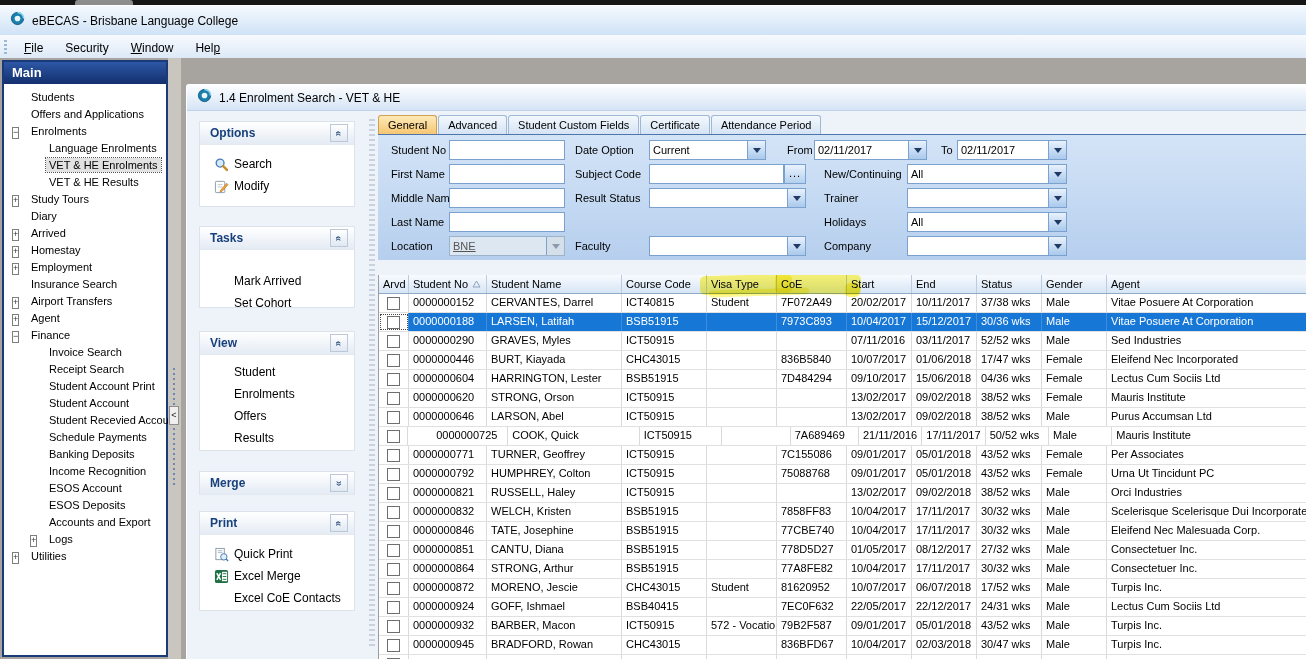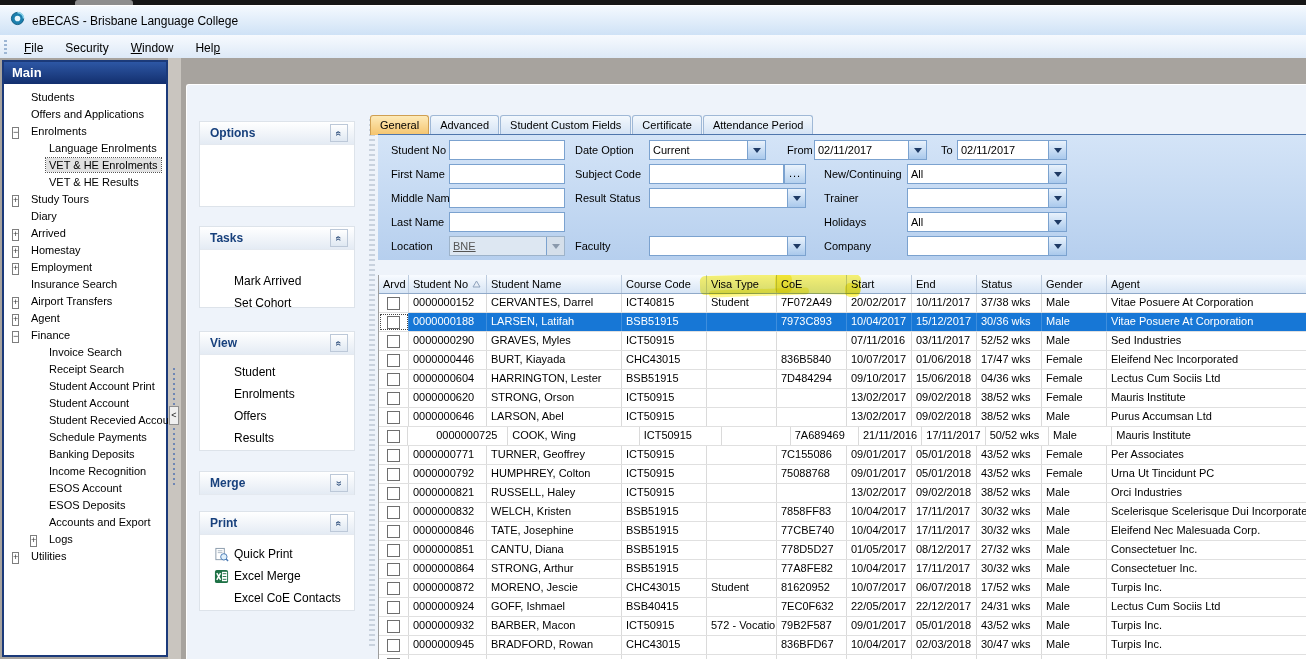--- a/index.html
+++ b/index.html
@@ -56,21 +56,21 @@
   .chev{display:inline-block;color:#33537f;font-weight:bold;}
   .chev.up{transform:rotate(90deg);}
   .chev.down{transform:rotate(-90deg);}
   .group-body{padding:6px 0 4px 0;}
   .group-item{display:flex;align-items:center;height:22px;padding-left:14px;font-size:12px;cursor:default;}
   .gi-icon{width:20px;height:16px;flex:none;display:flex;align-items:center;}
   
   .inner-dots{position:absolute;left:182px;top:34px;width:6px;height:530px;
     background:repeating-linear-gradient(#b9c4d2 0 2px,transparent 2px 5px);opacity:.7;}
   
-  .tabs{position:absolute;left:183px;top:30px;height:20px;display:flex;align-items:flex-end;}
+  .tabs{position:absolute;left:191px;top:30px;height:20px;display:flex;align-items:flex-end;}
   .tab{height:19px;line-height:19px;padding:0 9px;font-size:11px;
     background:linear-gradient(#f3f8fd,#d3e2f4);border:1px solid #9fb8d6;border-bottom:none;
     border-radius:3px 3px 0 0;margin-right:1px;}
   .tab.active{background:linear-gradient(#fdeab8,#f5c46e);border-color:#cf9f52;font-weight:normal;}
   
   .formarea{position:absolute;left:191px;top:49px;width:929px;height:125px;
     background:linear-gradient(#d4e4f7,#b6cfee);border-top:1px solid #4f76ac;}
   .lbl{position:absolute;font-size:11px;line-height:20px;white-space:nowrap;}
   .txt{position:absolute;height:20px;box-sizing:border-box;border:1px solid #7ba2cf;background:#fff;
     font-size:11px;padding:0 3px;font-family:"Liberation Sans",sans-serif;}
@@ -244,28 +244,58 @@
         </div>
       </div>
   </div>
 
   <div class="sidestrip">
     <div class="dots"></div>
     <div class="collapse-btn">&lt;</div>
   </div>
 
   <div class="panel">
+    <div class="panel-header">
+      <span class="appicon small"><svg width="15" height="15" viewBox="0 0 16 16">
+            <circle cx="8" cy="8" r="6.5" fill="#1b7fae" stroke="#0d5a80"></circle>
+            <circle cx="8" cy="8" r="3" fill="#e8f6fc"></circle>
+            <path d="M8 1.5 A6.5 6.5 0 0 1 14.5 8" stroke="#8fd8ef" stroke-width="1.6" fill="none"></path>
+          </svg></span>
+      <span class="ttl">1.4 Enrolment Search - VET &amp; HE</span>
+    </div>
 
     <div id="groups">
         <div class="group" style="top: 36px; height: 86px;">
           <div class="group-header">
             <span class="group-title">Options</span>
             <span class="chev-btn">
               <span class="chev up">«</span>
             </span>
+          </div>
+          <div class="group-body" style="padding-top: 8px;">
+            <div class="group-item">
+              <span class="gi-icon">
+                <svg width="15" height="15" viewBox="0 0 16 16">
+                  <circle cx="6.5" cy="6.5" r="4.2" fill="#d6ebfa" stroke="#4a7ab5" stroke-width="1.4"></circle>
+                  <line x1="9.8" y1="9.8" x2="13.8" y2="13.8" stroke="#c98a2a" stroke-width="2.6" stroke-linecap="round"></line>
+                </svg>
+              </span>
+              <span>Search</span>
+            </div>
+            <div class="group-item">
+              <span class="gi-icon">
+                <svg width="15" height="15" viewBox="0 0 16 16">
+                  <rect x="1.5" y="2.5" width="10" height="12" rx="1" fill="#fff" stroke="#8899aa"></rect>
+                  <line x1="4" y1="6" x2="9" y2="6" stroke="#b8c4d0"></line>
+                  <line x1="4" y1="8.5" x2="9" y2="8.5" stroke="#b8c4d0"></line>
+                  <path d="M7 12 L13.5 4.5 L15 6 L8.5 13.2 L6.5 13.7 Z" fill="#f0a23c" stroke="#b06f1e" stroke-width="0.6"></path>
+                </svg>
+              </span>
+              <span>Modify</span>
+            </div>
           </div>
         </div>
         <div class="group" style="top: 141px; height: 82px;">
           <div class="group-header">
             <span class="group-title">Tasks</span>
             <span class="chev-btn">
               <span class="chev up">«</span>
             </span>
           </div>
           <div class="group-body" style="padding-top: 20px;">
@@ -597,21 +627,21 @@
           <div class="gcell" style="width: 65px;">09/02/2018</div>
           <div class="gcell" style="width: 65px;">38/52 wks</div>
           <div class="gcell" style="width: 65px;">Male</div>
           <div class="gcell" style="width: 201px;">Purus Accumsan Ltd</div>
         </div>
         <div class="grow">
           <div class="gcell arvd" style="width: 30px;">
             <div class="cb"></div>
           </div>
           <div class="gcell" style="width: 78px; margin-left: 24px;">0000000725</div>
-          <div class="gcell" style="width: 135px;">COOK, Wing</div>
+          <div class="gcell" style="width: 135px;">COOK, Quick</div>
           <div class="gcell" style="width: 85px;">ICT50915</div>
           <div class="gcell" style="width: 70px;"></div>
           <div class="gcell" style="width: 70px;">7A689469</div>
           <div class="gcell" style="width: 65px;">21/11/2016</div>
           <div class="gcell" style="width: 65px;">17/11/2017</div>
           <div class="gcell" style="width: 65px;">50/52 wks</div>
           <div class="gcell" style="width: 65px;">Male</div>
           <div class="gcell" style="width: 201px;">Mauris Institute</div>
         </div>
         <div class="grow">

